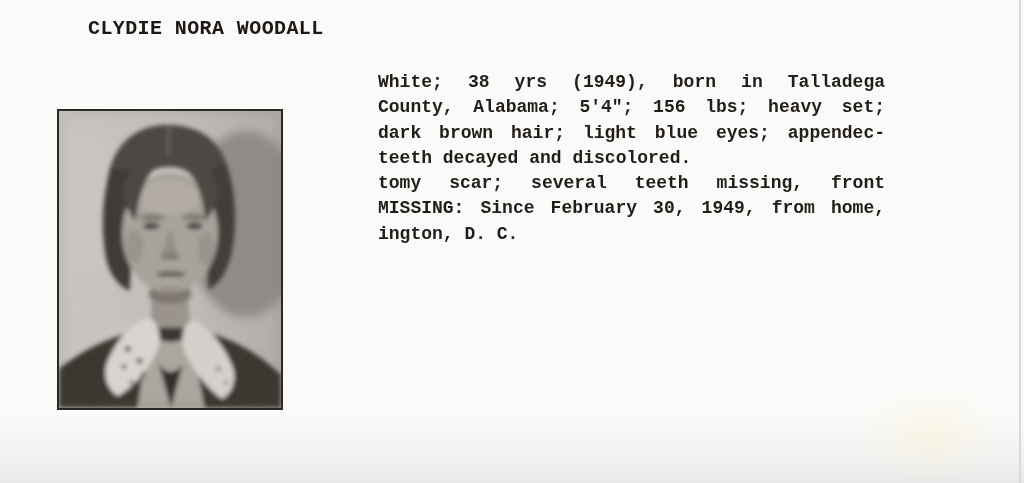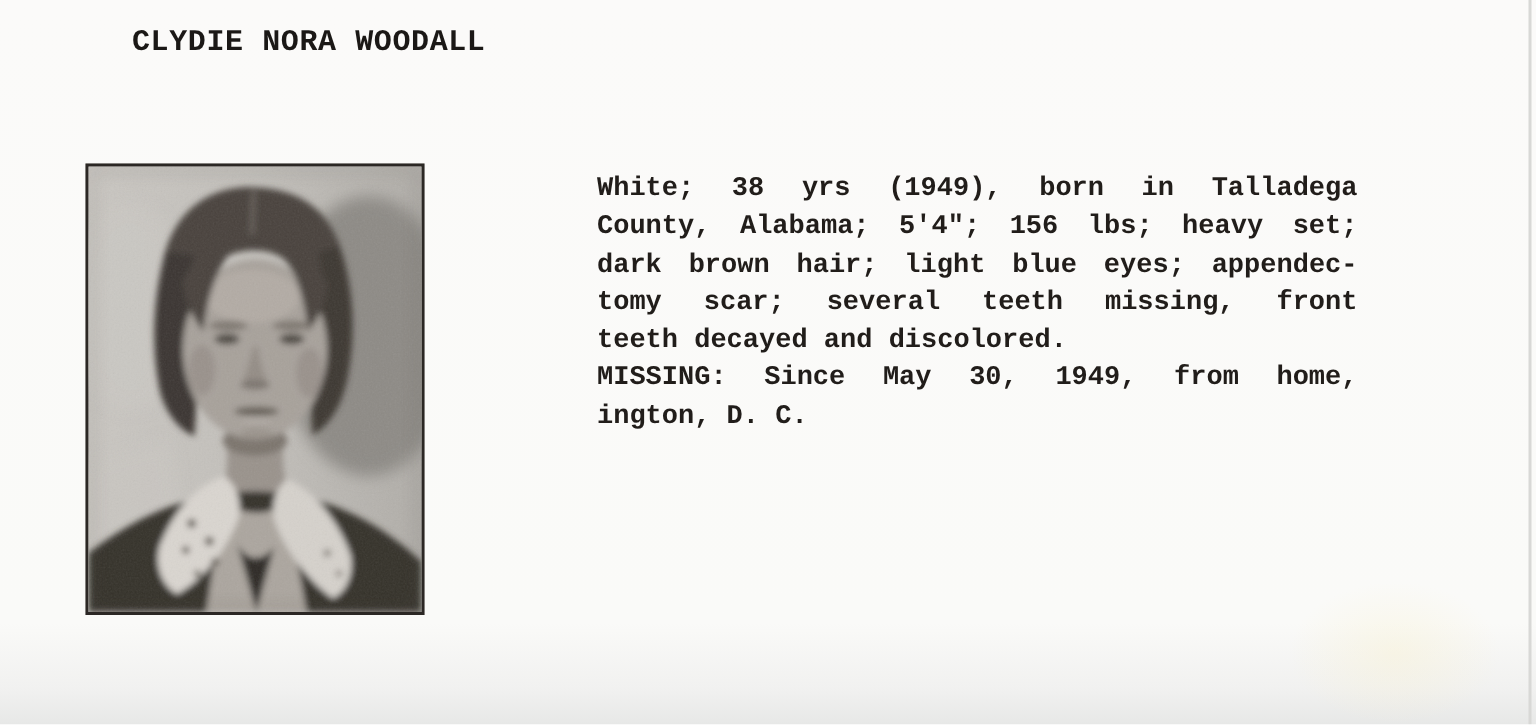--- a/index.html
+++ b/index.html
@@ -17,22 +17,22 @@
   }
   .photo-frame {
     position:absolute; left:57px; top:109px;
     width:226px; height:301px;
     box-sizing:border-box;
     border:2px solid #2b2724;
     background:#c2bfba;
   }
   .photo-frame svg { display:block; }
   .text-block {
-    position:absolute; left:398px; top:70px; width:507px;
-    font-size:18px; font-weight:700; color:#211d1a;margin-top:44px;
+    position:absolute; left:378px; top:70px; width:507px;
+    font-size:18px; font-weight:700; color:#211d1a;
   }
   .line { line-height:25.3px; height:25.3px; text-align:left; }
   .line.j { text-align:justify; text-align-last:justify; }
   .edge-line {
     position:absolute; top:0; bottom:0; left:1019px; width:2px;
     background:#d8d8d6;
   }
   .warm-tint {
     position:absolute; right:24px; bottom:0; width:140px; height:95px;
     background:radial-gradient(closest-side, rgba(248,241,210,0.45), rgba(248,241,210,0));
@@ -109,21 +109,21 @@
 
       <rect width="226" height="302" filter="url(#grainF)" opacity="0.1"></rect>
       <rect x="2" y="2" width="222" height="298" fill="none" stroke="#55504b" stroke-width="5" opacity="0.15" filter="url(#b5)"></rect>
     </svg>
   </div>
 
   <div class="text-block">
     <div class="line j">White; 38 yrs (1949), born in Talladega</div>
     <div class="line j">County, Alabama; 5'4"; 156 lbs; heavy set;</div>
     <div class="line j">dark brown hair; light blue eyes; appendec-</div>
+    <div class="line">teeth decayed and discolored.</div>
     <div class="line j">tomy scar; several teeth missing, front</div>
-    <div class="line">teeth decayed and discolored.</div>
-    <div class="line j">MISSING: Since May 30, 1949, from home,</div>
+    <div class="line j">MISSING: Since February 30, 1949, from home,</div>
     <div class="line">ington, D. C.</div>
   </div>
 
   <div class="edge-line"></div>
   <div class="warm-tint"></div>
 </div>
 
 </body></html>

